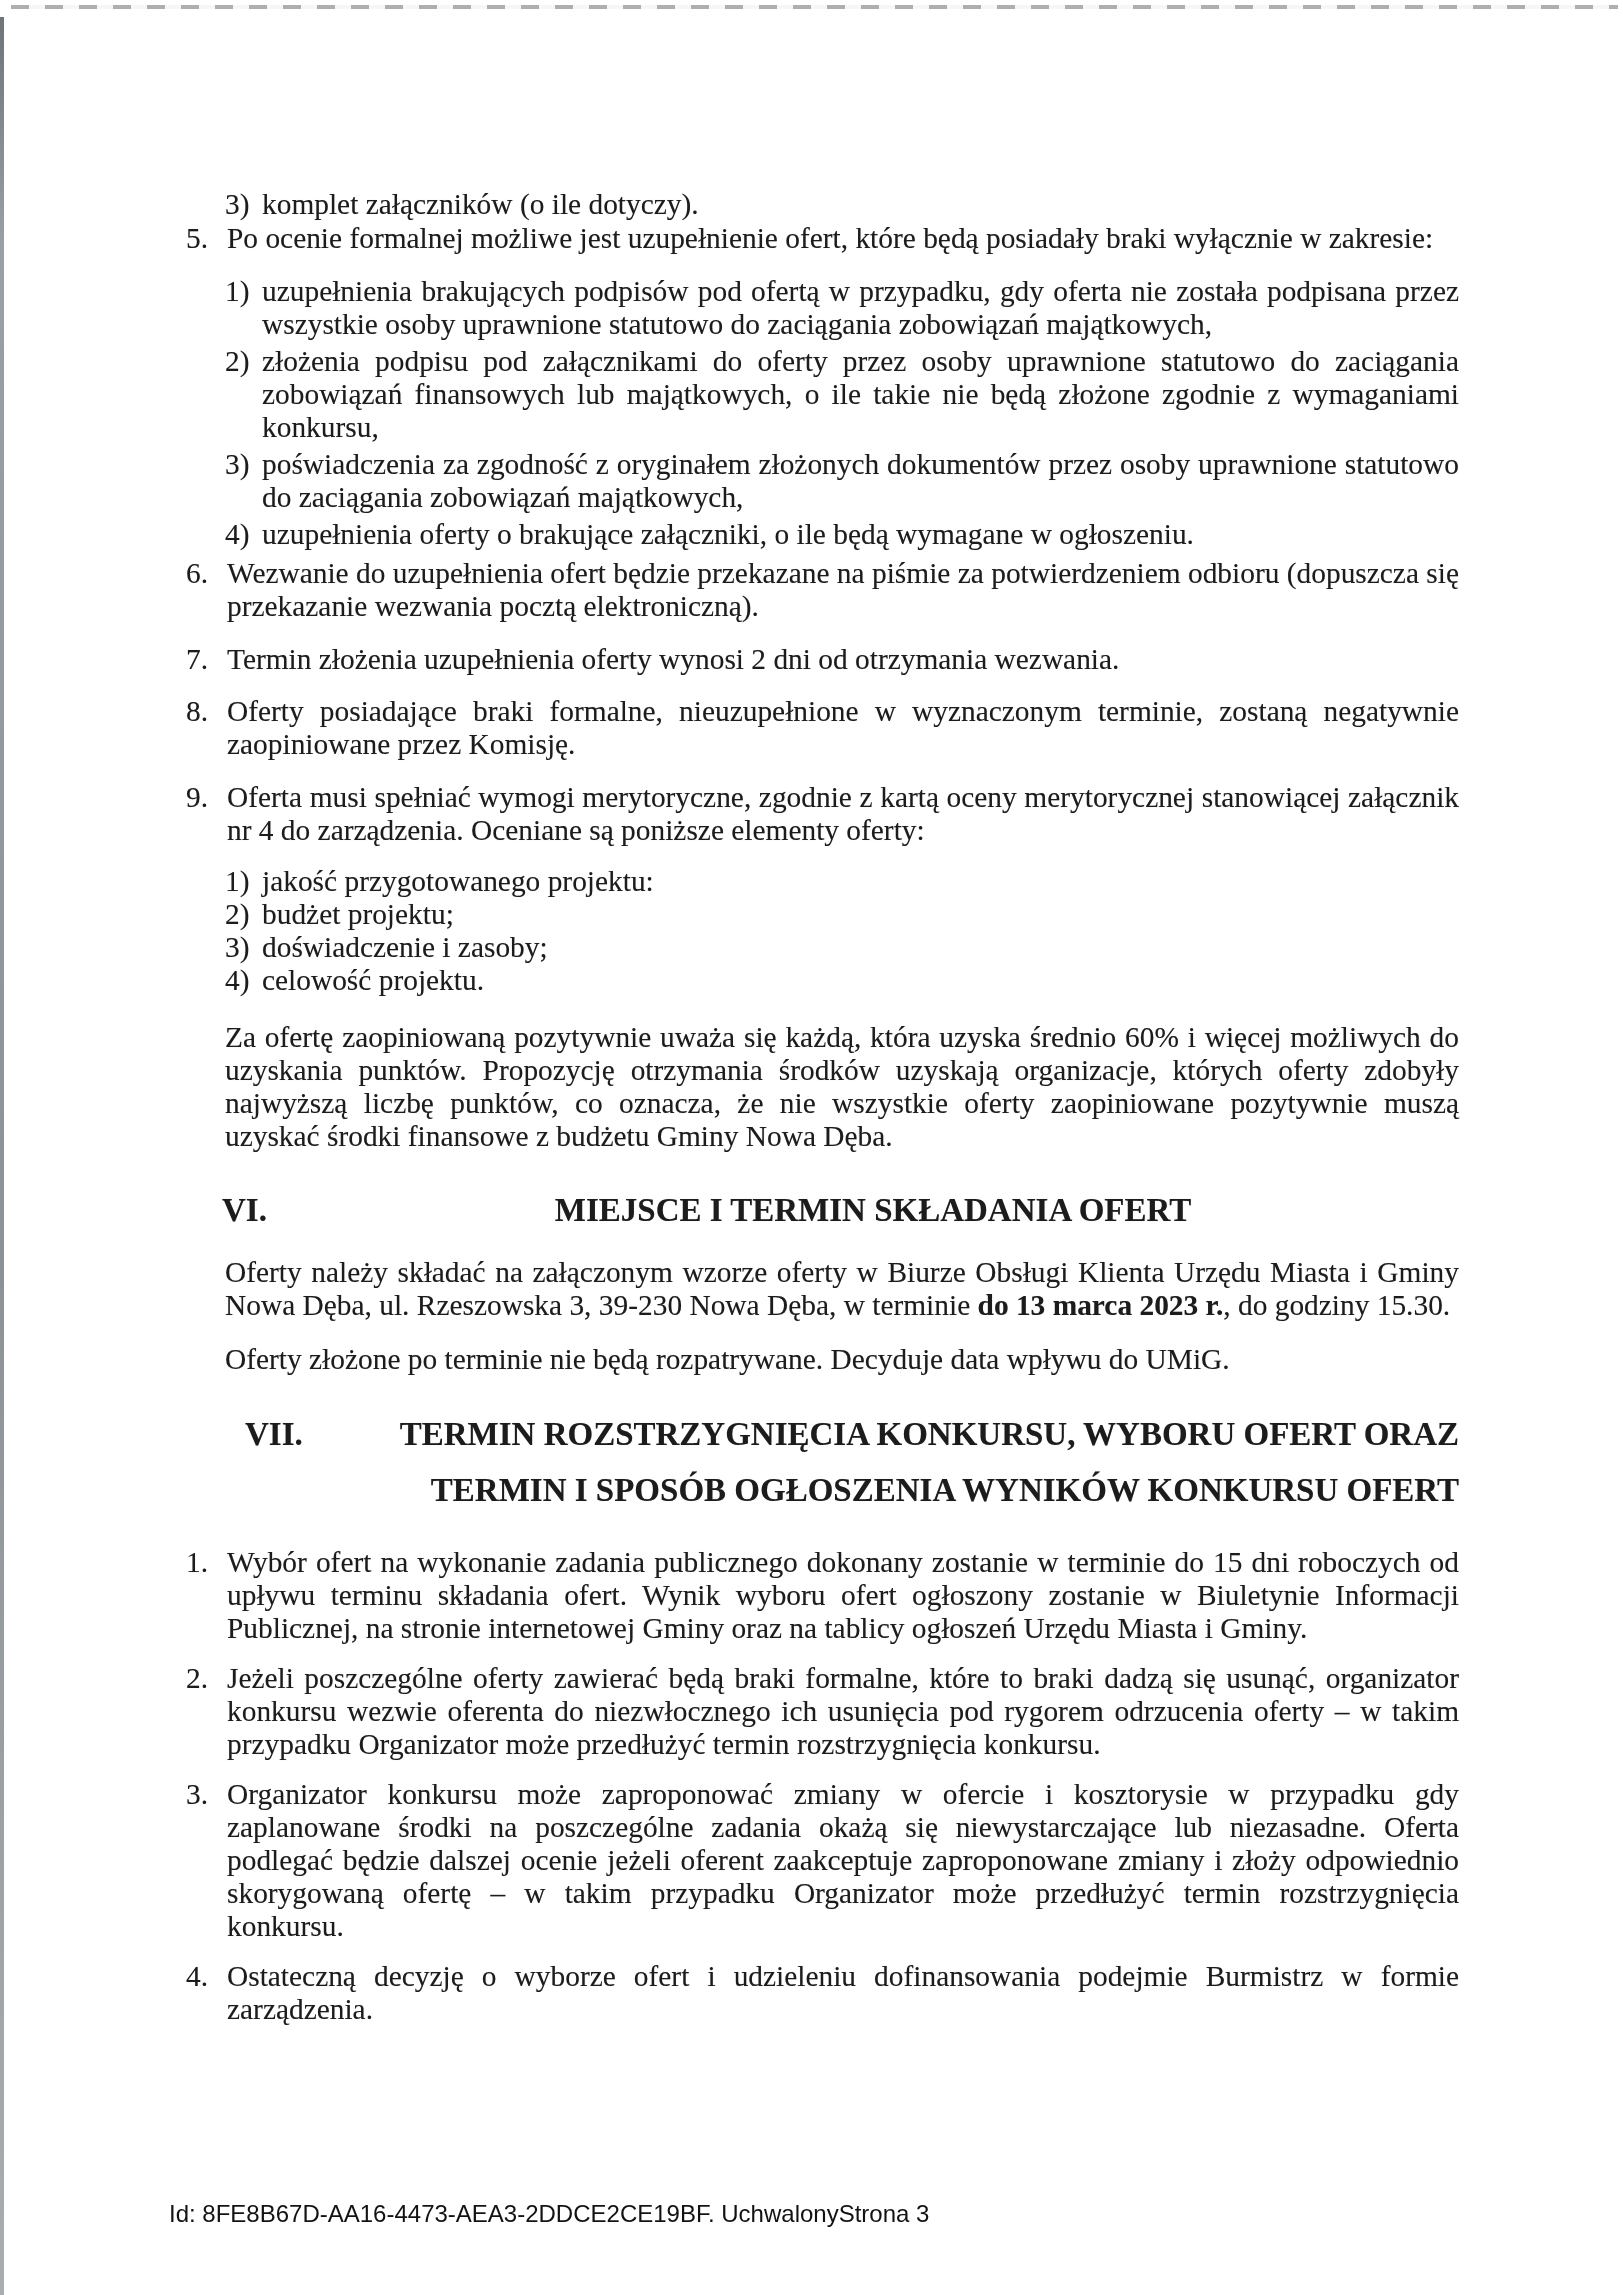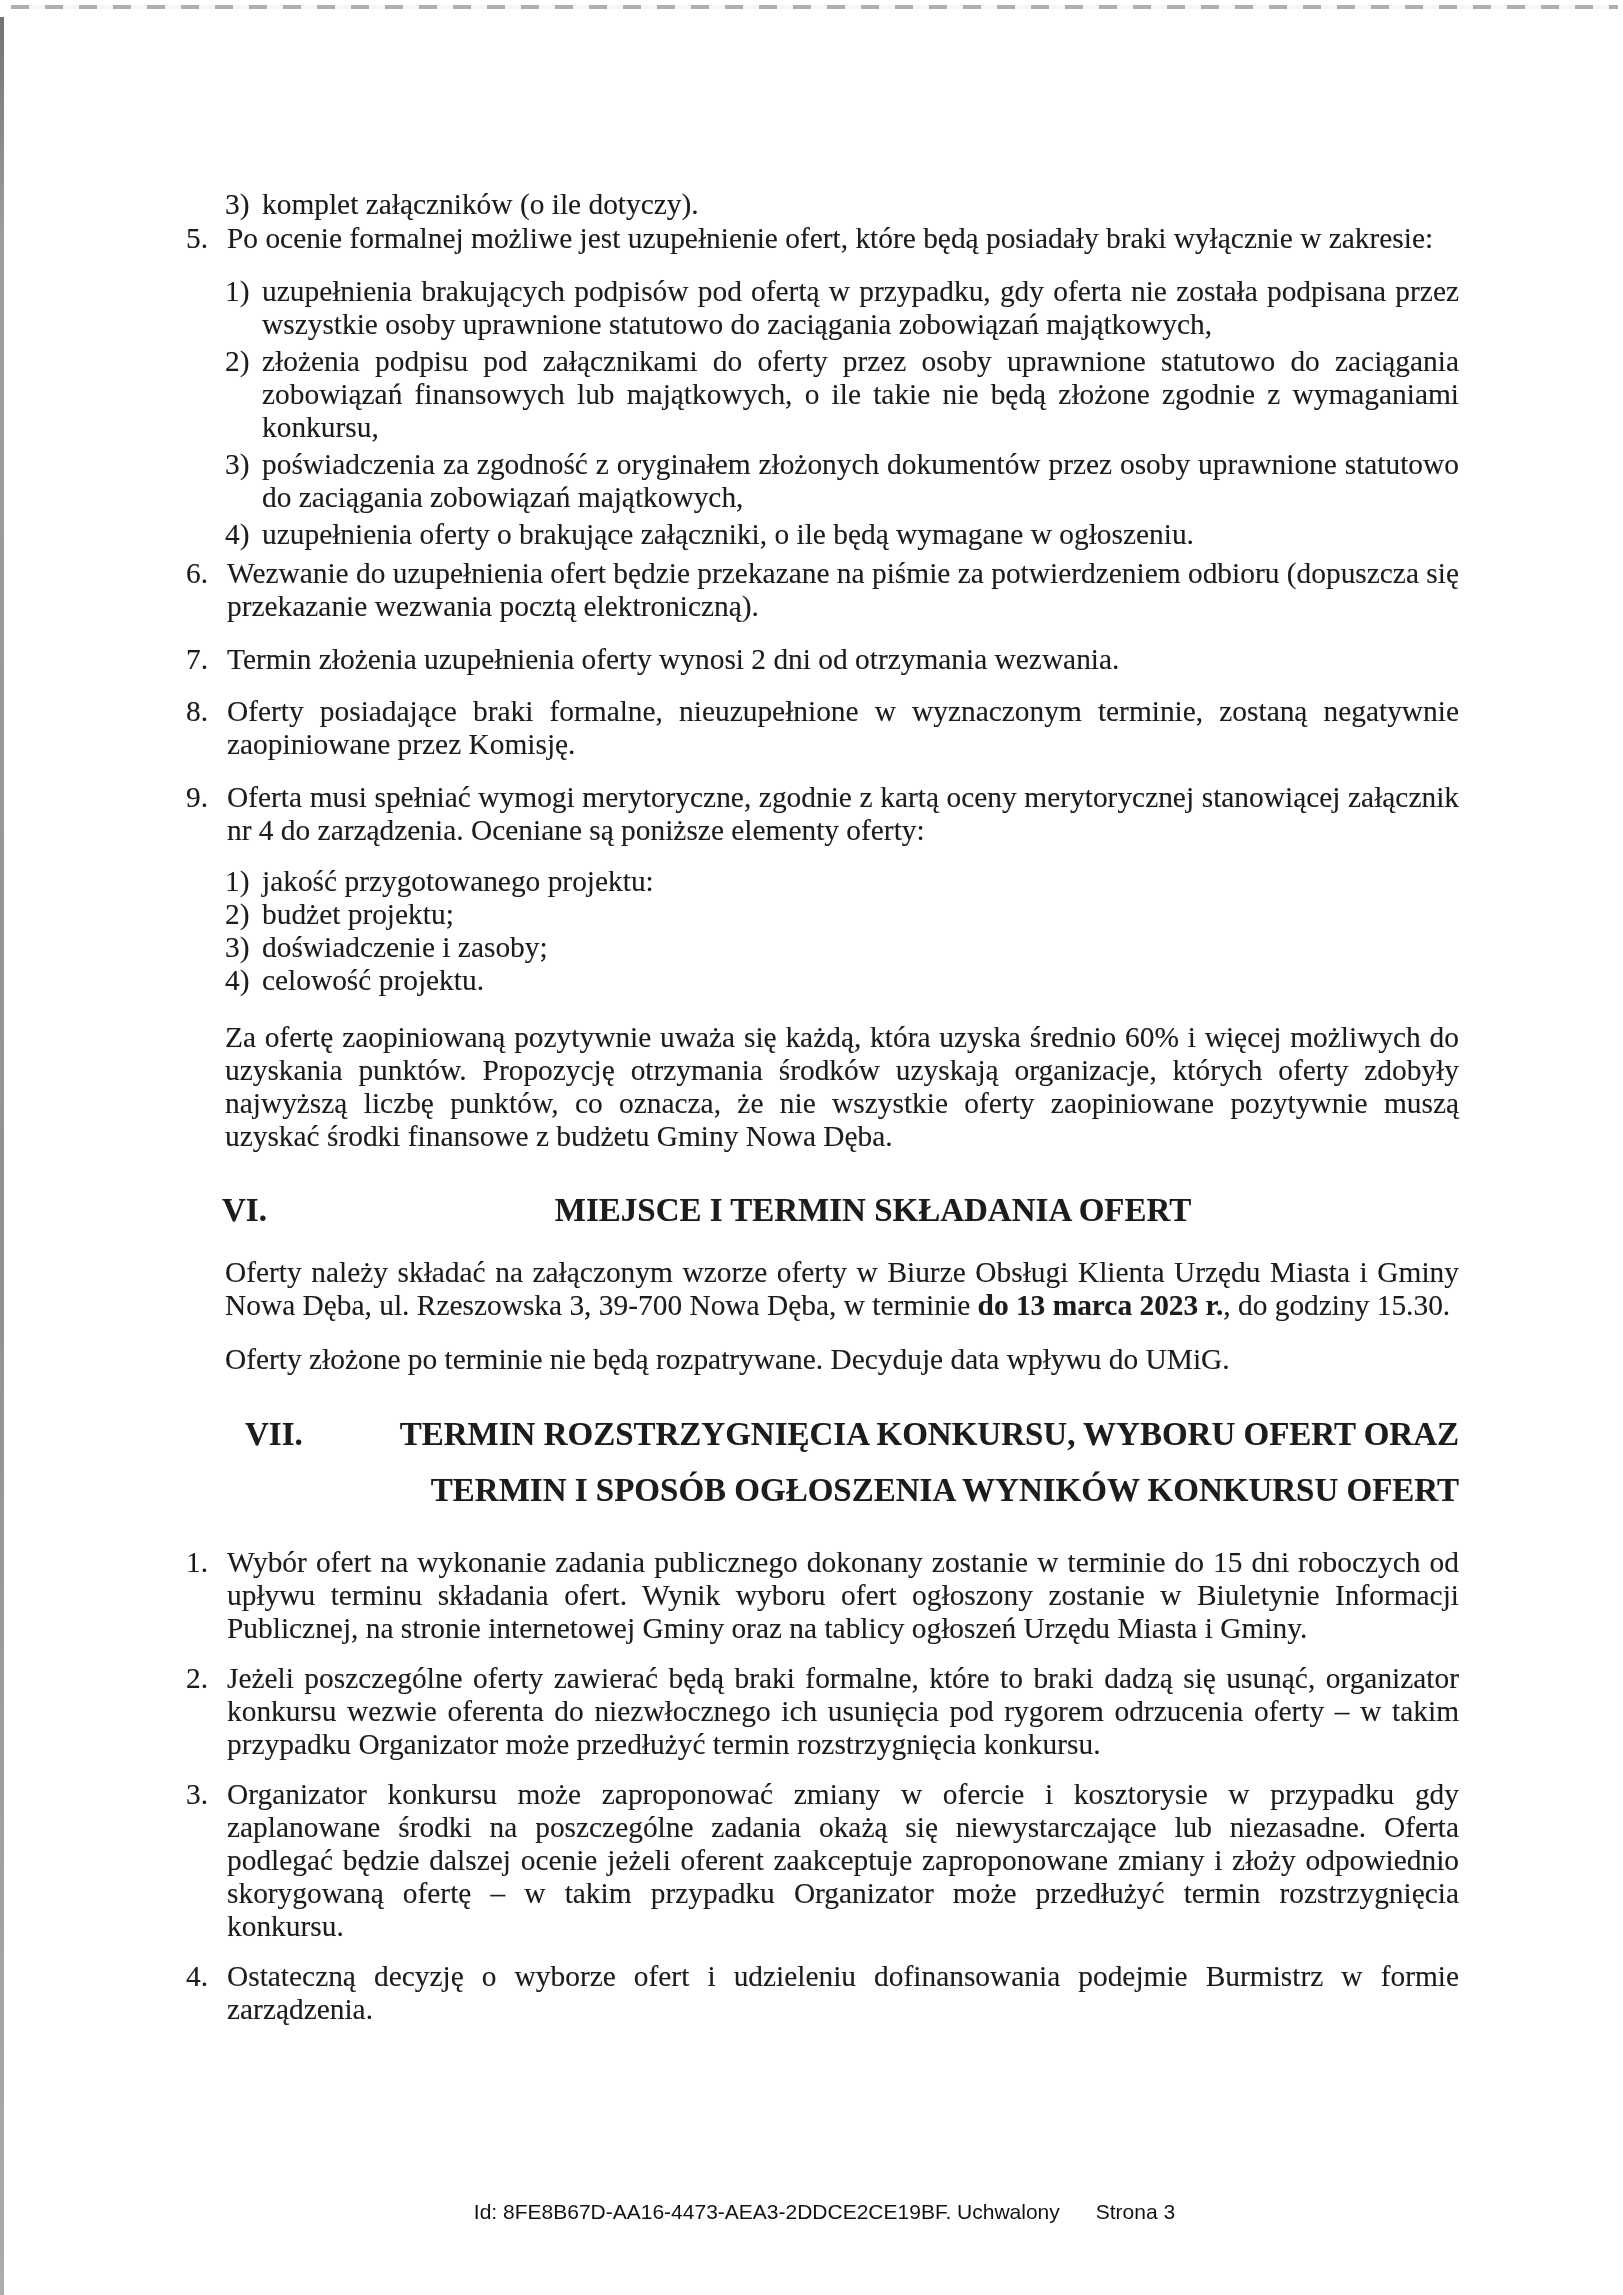--- a/index.html
+++ b/index.html
@@ -46,23 +46,23 @@
   .h-vi .txt { text-align: center; }
   .h-vii {
     display: flex; margin-left: 59px;
     font-weight: bold; font-size: 33px; line-height: 56px;
   }
   .h-vii .num { flex: 0 0 73px; }
   .h-vii .txt { text-align: right; }
   .bold { font-weight: bold; }
   .footer {
     position: absolute; left: 169px; right: 143px; top: 2200px;
-    display: flex; justify-content: center; align-items: baseline;
+    display: flex; justify-content: flex-start; align-items: baseline;
     font-family: "Liberation Sans", sans-serif;
-    font-size: 21px; color: #121212; gap: 36px;
+    font-size: 24px; color: #121212;
   }
 </style>
 </head>
 <body>
 
 <div class="page">
 
   <div class="scan-top"></div>
   <div class="scan-left"></div>
 
@@ -139,21 +139,21 @@
     </div>
 
     <div class="para" style="margin-top:23.6px">Za ofertę zaopiniowaną pozytywnie uważa się każdą, która uzyska średnio 60% i więcej możliwych do uzyskania punktów. Propozycję otrzymania środków uzyskają organizacje, których oferty zdobyły najwyższą liczbę punktów, co oznacza, że nie wszystkie oferty zaopiniowane pozytywnie muszą uzyskać środki finansowe z budżetu Gminy Nowa Dęba.</div>
 
     <div class="h-vi" style="margin-top:38px">
       <span class="num">VI.</span>
       <span class="txt">MIEJSCE I TERMIN SKŁADANIA OFERT</span>
     </div>
 
     <div class="para" style="margin-top:27.5px">
-      <span>Oferty należy składać na załączonym wzorze oferty w Biurze Obsługi Klienta Urzędu Miasta i Gminy Nowa Dęba, ul. Rzeszowska 3, 39-700 Nowa Dęba, w terminie </span><span class="bold">do 13 marca 2023 r.</span><span>, do godziny 15.30.</span>
+      <span>Oferty należy składać na załączonym wzorze oferty w Biurze Obsługi Klienta Urzędu Miasta i Gminy Nowa Dęba, ul. Rzeszowska 3, 39-230 Nowa Dęba, w terminie </span><span class="bold">do 13 marca 2023 r.</span><span>, do godziny 15.30.</span>
     </div>
 
     <div class="para" style="margin-top:21px">Oferty złożone po terminie nie będą rozpatrywane. Decyduje data wpływu do UMiG.</div>
 
     <div class="h-vii" style="margin-top:30px">
       <span class="num">VII.</span>
       <span class="txt">
         <div>TERMIN ROZSTRZYGNIĘCIA KONKURSU, WYBORU OFERT ORAZ</div>
         <div>TERMIN I SPOSÓB OGŁOSZENIA WYNIKÓW KONKURSU OFERT</div>
       </span>

